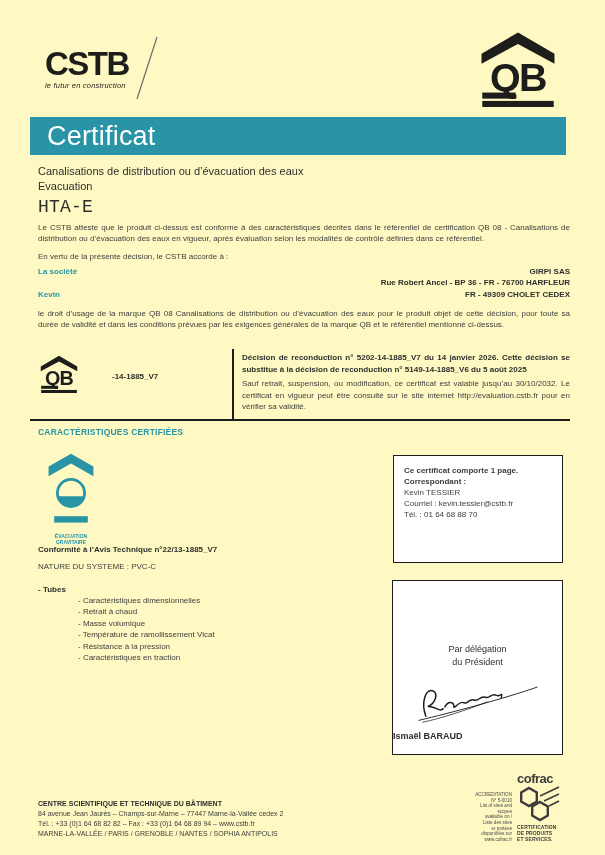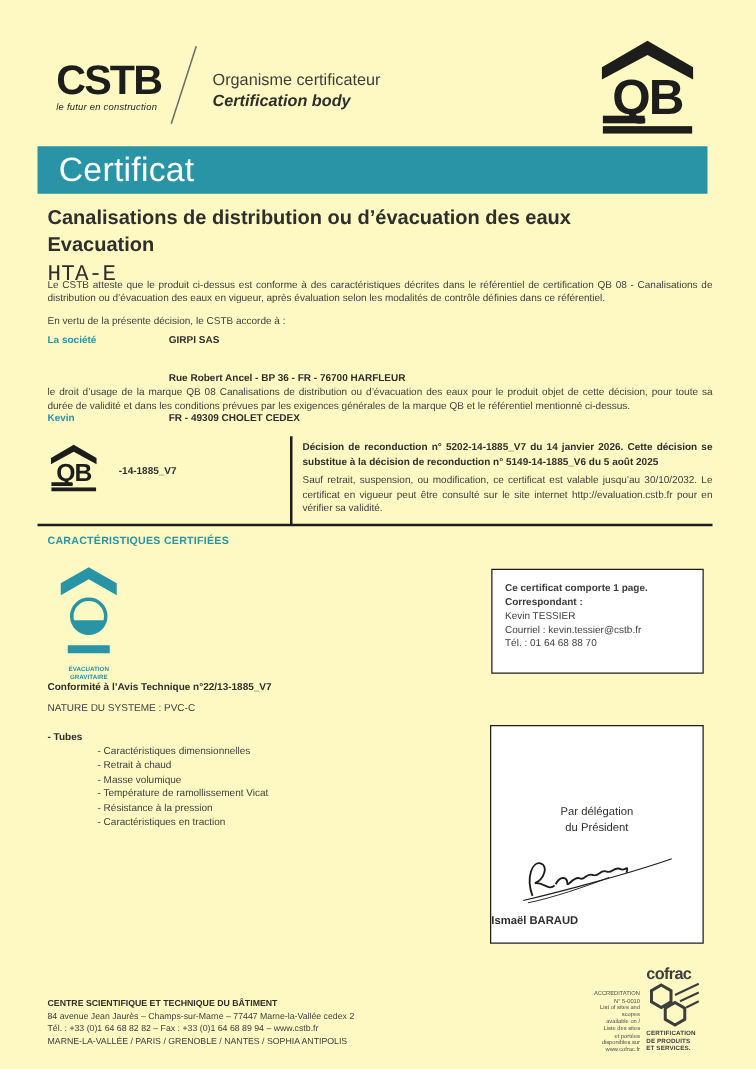--- a/index.html
+++ b/index.html
@@ -19,28 +19,28 @@
   .org-line1 { font-size:13px; color:#3d3d3d; }
   .org-line2 { font-size:13px; color:#2e2e2d; font-weight:bold; font-style:italic; margin-top:2px; }
 
   
   .banner {
     left:30px; top:117px; width:536px; height:38px; background:#2994a6;
     display:flex; align-items:center; padding-left:17px;
     color:#ffffff; font-size:27px; letter-spacing:0.2px;
   }
 
-  .prod-line { font-size:16px; font-weight:bold; color:#2e2e2d; line-height:1.35; }
+  .prod-line { font-size:11px; font-weight:normal; color:#2e2e2d; line-height:1.35; }
   .prod-code { font-size:18px; color:#2e2e2d; margin-top:3px; letter-spacing:0.2px;font-family:Liberation Mono, monospace; }
 
   .body-text { font-size:8px; line-height:1.42; color:#3d3d3d; }
 
   .grant-table { display:grid; grid-template-columns:77px 1fr; font-size:8px; line-height:1.42; }
   .grant-table .lbl { color:#2994a6; font-weight:bold; }
-  .grant-table .val { font-weight:bold; color:#2e2e2d; }
+  .grant-table .val { font-weight:bold; color:#2e2e2d;text-align:right; }
 
   .vline { background:#1d1d1b; width:2px; }
   .hline { background:#1d1d1b; height:2px; }
 
   .decision-bold { font-size:8px; font-weight:bold; color:#2e2e2d; line-height:1.45; }
   .decision-normal { font-size:8px; color:#3d3d3d; line-height:1.45; margin-top:3px; }
   .qb-ref { font-size:8px; font-weight:bold; color:#2e2e2d; }
 
   .section-title { font-size:8.5px; font-weight:bold; color:#2994a6; letter-spacing:0.2px; }
   .icon-label { font-size:5px; font-weight:bold; color:#2994a6; line-height:1.2; text-align:center; }
@@ -70,24 +70,20 @@
 
   <div class="abs" style="left:45px; top:47px;">
     <div class="cstb-word">CSTB</div>
     <div class="cstb-tag">le futur en construction</div>
   </div>
 
   <svg class="abs" style="left:135px; top:36px;" width="24" height="64">
     <line x1="22" y1="1" x2="2" y2="63" stroke="#6b6b6b" stroke-width="1.2"></line>
   </svg>
 
-  <div class="abs" style="left:170px; top:56px;">
-    <div class="org-line1">Organisme certificateur</div>
-    <div class="org-line2">Certification body</div>
-  </div>
 
   <svg class="abs" style="left:479px; top:31px;" width="78" height="76" viewBox="0 0 100 100">
     <polygon points="2,30 50,2 98,30 98,43 50,17 2,43" fill="#1d1d1b"></polygon>
     <text x="50" y="79" text-anchor="middle" font-family="Liberation Sans, sans-serif" font-size="52" font-weight="bold" letter-spacing="-2" fill="#1d1d1b">QB</text>
     <rect x="3" y="81" width="44" height="8" fill="#1d1d1b"></rect>
     <rect x="3" y="92" width="94" height="8" fill="#1d1d1b"></rect>
   </svg>
 
   <div class="abs banner">
     <span>Certificat</span>
@@ -96,38 +92,38 @@
   <div class="abs" style="left:38px; top:164px;">
     <div class="prod-line">Canalisations de distribution ou d’évacuation des eaux</div>
     <div class="prod-line">Evacuation</div>
     <div class="prod-code">HTA-E</div>
   </div>
 
   <div class="abs body-text justify" style="left:38px; top:222px; width:532px;">Le CSTB atteste que le produit ci-dessus est conforme à des caractéristiques décrites dans le référentiel de certification QB 08 - Canalisations de distribution ou d’évacuation des eaux en vigueur, après évaluation selon les modalités de contrôle définies dans ce référentiel.</div>
 
   <div class="abs body-text" style="left:38px; top:251px; width:532px;">En vertu de la présente décision, le CSTB accorde à :</div>
 
-  <div class="abs grant-table" style="left:38px; top:266px; width:532px;gap:20px;">
+  <div class="abs grant-table" style="left:38px; top:266px; width:532px;">
     <div class="lbl">La société</div>
     <div class="val">GIRPI SAS</div>
     <div class="lbl"></div>
     <div class="val">Rue Robert Ancel - BP 36 - FR - 76700 HARFLEUR</div>
     <div class="lbl">Kevin</div>
     <div class="val">FR - 49309 CHOLET CEDEX</div>
   </div>
 
   <div class="abs body-text justify" style="left:38px; top:308px; width:532px;">le droit d’usage de la marque QB 08 Canalisations de distribution ou d’évacuation des eaux pour le produit objet de cette décision, pour toute sa durée de validité et dans les conditions prévues par les exigences générales de la marque QB et le référentiel mentionné ci-dessus.</div>
 
   <svg class="abs" style="left:40px; top:354px;" width="38" height="40" viewBox="0 0 100 100">
     <polygon points="2,30 50,2 98,30 98,43 50,17 2,43" fill="#1d1d1b"></polygon>
     <text x="50" y="79" text-anchor="middle" font-family="Liberation Sans, sans-serif" font-size="52" font-weight="bold" letter-spacing="-2" fill="#1d1d1b">QB</text>
     <rect x="3" y="81" width="44" height="8" fill="#1d1d1b"></rect>
     <rect x="3" y="92" width="94" height="8" fill="#1d1d1b"></rect>
   </svg>
-  <div class="abs qb-ref" style="left:95px; top:372px;">-14-1885_V7</div>
+  <div class="abs qb-ref" style="left:112px; top:372px;">-14-1885_V7</div>
 
   <div class="abs vline" style="left:232px; top:349px; height:71px;"></div>
 
   <div class="abs" style="left:242px; top:352px; width:328px;">
     <div class="decision-bold justify">Décision de reconduction n° 5202-14-1885_V7 du 14 janvier 2026. Cette décision se substitue à la décision de reconduction n° 5149-14-1885_V6 du 5 août 2025</div>
     <div class="decision-normal justify">Sauf retrait, suspension, ou modification, ce certificat est valable jusqu’au 30/10/2032. Le certificat en vigueur peut être consulté sur le site internet http://evaluation.cstb.fr pour en vérifier sa validité.</div>
   </div>
 
   <div class="abs hline" style="left:30px; top:419px; width:540px;"></div>
 
@@ -148,21 +144,21 @@
 
   <div class="abs" style="left:78px; top:595px;">
     <div class="char-item">- Caractéristiques dimensionnelles</div>
     <div class="char-item">- Retrait à chaud</div>
     <div class="char-item">- Masse volumique</div>
     <div class="char-item">- Température de ramollissement Vicat</div>
     <div class="char-item">- Résistance à la pression</div>
     <div class="char-item">- Caractéristiques en traction</div>
   </div>
 
-  <div class="abs box" style="left:393px; top:455px; width:170px; height:84px; padding:9px 10px;">
+  <div class="abs box" style="left:393px; top:455px; width:170px; height:108px; padding:9px 10px;">
     <div class="contact-line bold">Ce certificat comporte 1 page.</div>
     <div class="contact-line bold">Correspondant :</div>
     <div class="contact-line">Kevin TESSIER</div>
     <div class="contact-line">Courriel : kevin.tessier@cstb.fr</div>
     <div class="contact-line">Tél. : 01 64 68 88 70</div>
   </div>
 
   <div class="abs box" style="left:392px; top:580px; width:171px; height:175px;">
     <div class="abs delegation preline" style="left:0; top:62px; width:100%; text-align:center;">Par délégation
 du Président</div>

